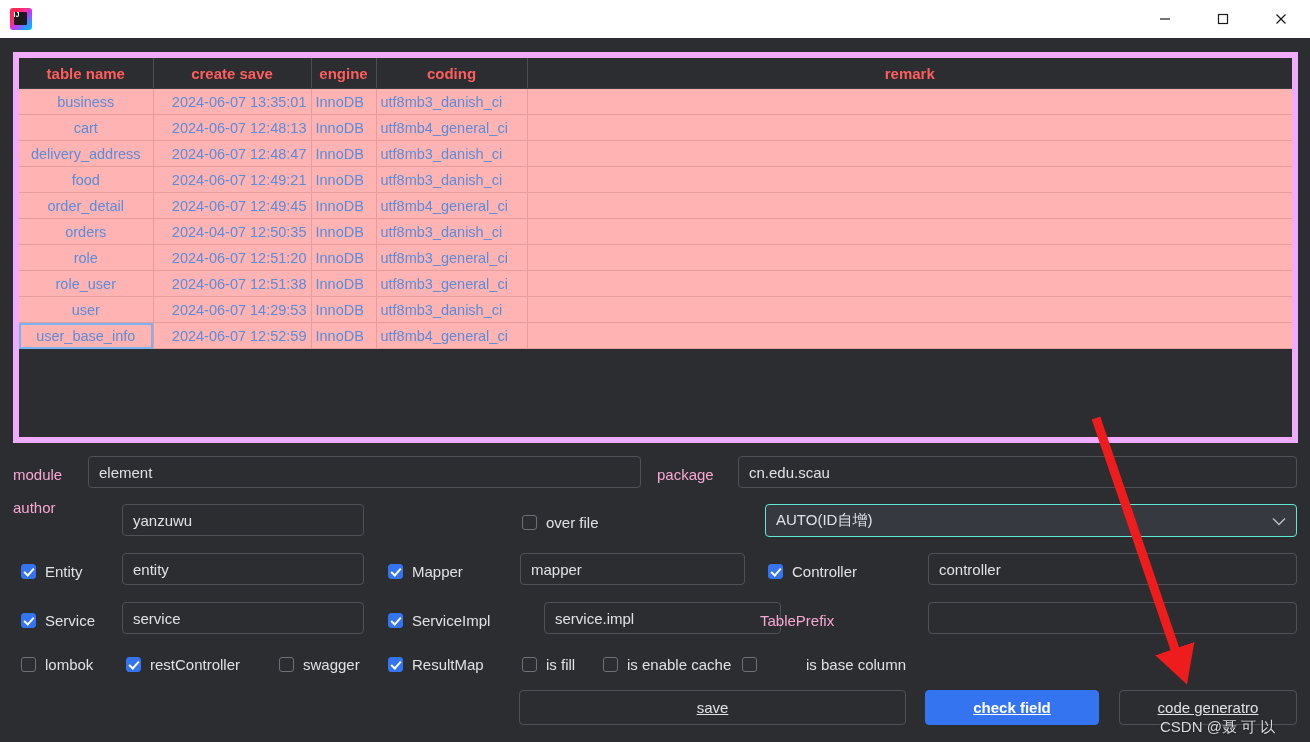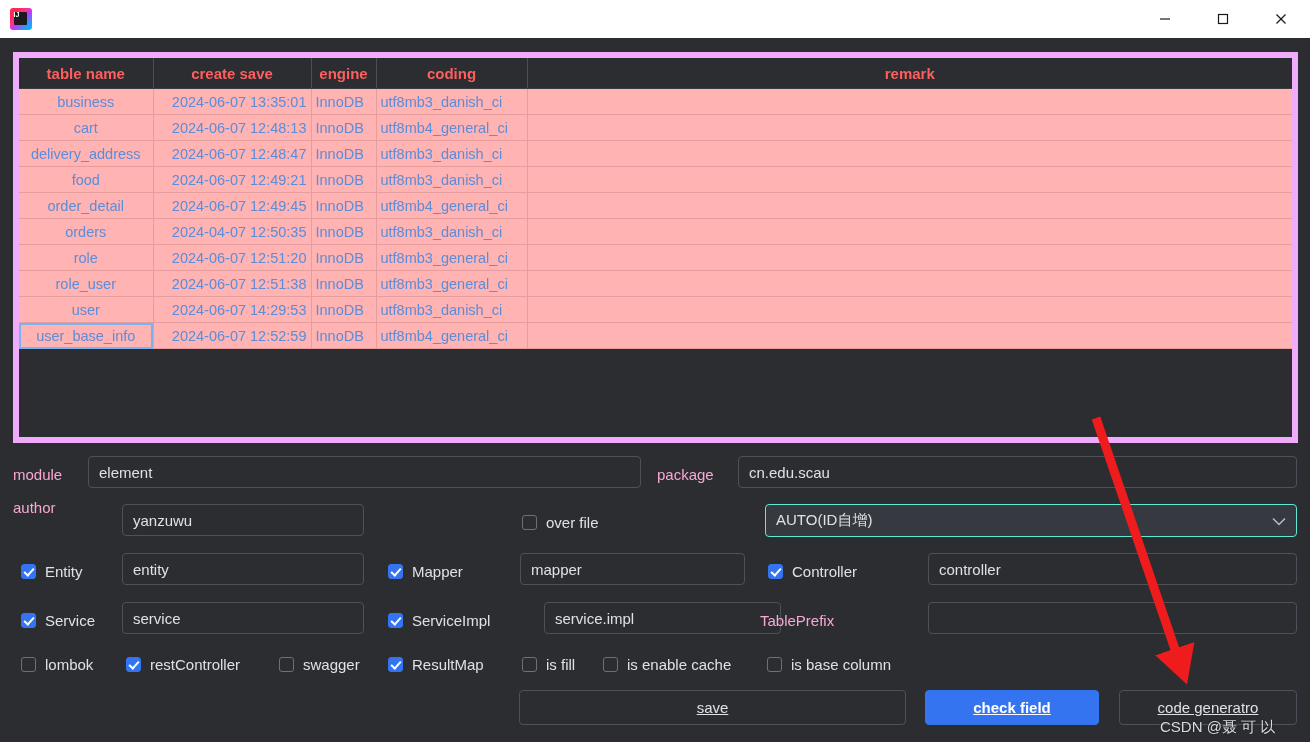--- a/index.html
+++ b/index.html
@@ -443,21 +443,21 @@
       <span class="cbx-lbl">ResultMap</span>
     </div>
     <div class="cbx-wrap" style="left:522px; top:213px;">
       <span class="cbx off"></span>
       <span class="cbx-lbl">is fill</span>
     </div>
     <div class="cbx-wrap" style="left:603px; top:213px;">
       <span class="cbx off"></span>
       <span class="cbx-lbl">is enable cache</span>
     </div>
-    <div class="cbx-wrap" style="left:767px; top:213px;">
+    <div class="cbx-wrap" style="left:742px; top:213px;gap:40px;">
       <span class="cbx off"></span>
       <span class="cbx-lbl">is base column</span>
     </div>
 
     <div class="btn secondary" style="left:519px; top:247px; width:387px; height:35px;">save</div>
     <div class="btn primary" style="left:925px; top:247px; width:174px; height:35px;">check field</div>
     <div class="btn secondary" style="left:1119px; top:247px; width:178px; height:35px;">code generatro</div>
   </div>
 
   <svg class="arrow-svg" viewBox="0 0 1310 742">

